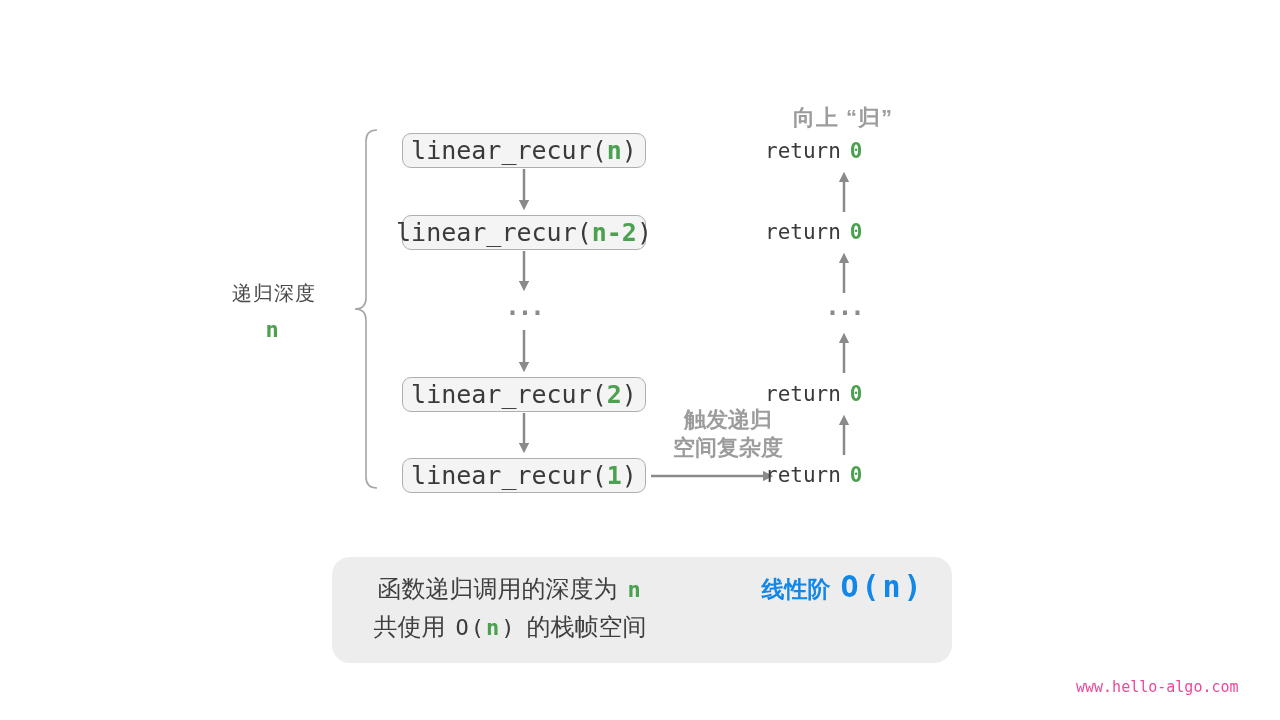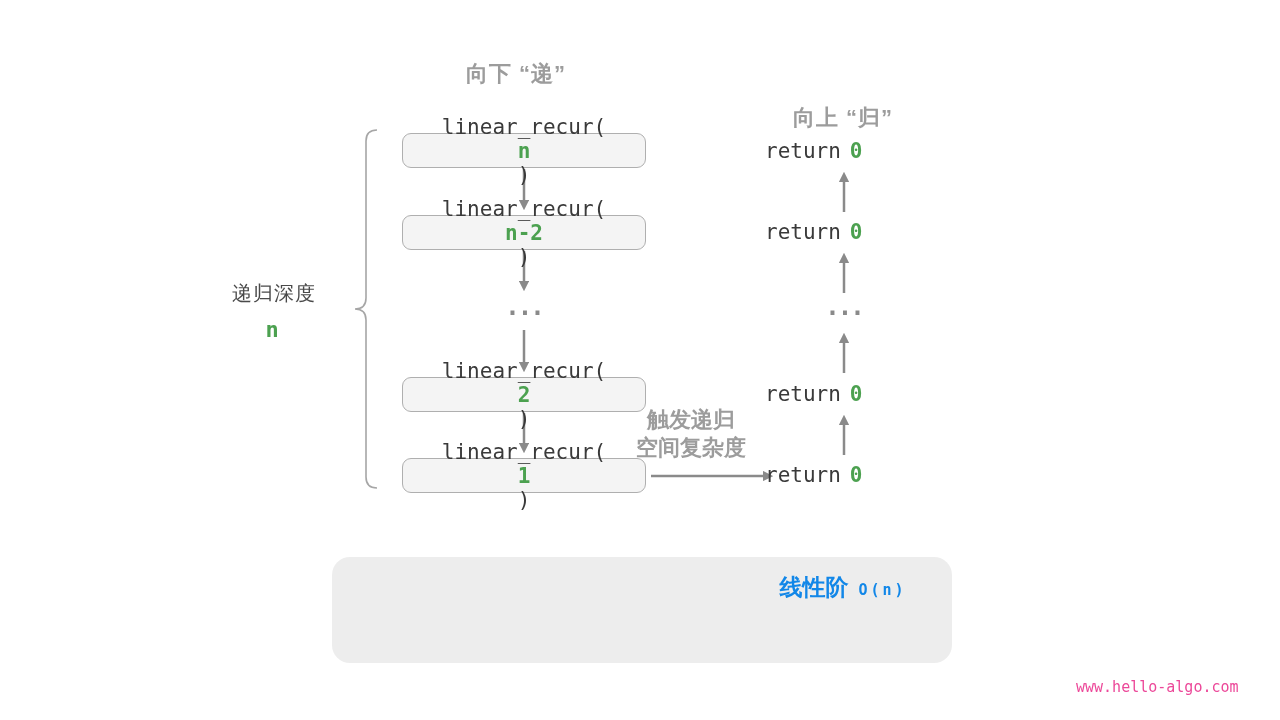--- a/index.html
+++ b/index.html
@@ -21,21 +21,21 @@
   .hdr.down { left: 396px; }
   .hdr.up   { left: 723px; margin-top: 44px; }
   .green { color: #4CA150; font-weight: bold; }
   .dark  { color: #3A3A3A; }
 
   .callbox {
     position: absolute; left: 402px; width: 244px; height: 35px;
     background: #F4F4F4; border: 1.5px solid #AFAFAF; border-radius: 9px;
     display: flex; align-items: center; justify-content: center;
     font-family: "DejaVu Sans Mono", "Liberation Mono", monospace;
-    font-size: 21px; color: #3A3A3A; white-space: pre; flex-direction: column;
+    font-size: 25px; color: #3A3A3A; white-space: pre;
   }
   .cb0 { top: 133px; } .cb1 { top: 215px; } .cb2 { top: 377px; } .cb3 { top: 458px; }
 
   .retrow {
     position: absolute; left: 765px; width: 160px; height: 26px;
     text-align: left; white-space: pre;
     font-family: "DejaVu Sans Mono", "Liberation Mono", monospace;
     font-size: 21px; color: #3A3A3A; line-height: 26px;
   }
   .rr0 { top: 138px; } .rr1 { top: 219px; } .rr2 { top: 381px; } .rr3 { top: 462px; }
@@ -54,21 +54,21 @@
     position: absolute; left: 174px; top: 280px; width: 200px;
     text-align: center; font-size: 20px; color: #4A4A4A; letter-spacing: 1px;
   }
   .depth-var {
     position: absolute; left: 172px; top: 317px; width: 200px;
     text-align: center; font-family: "DejaVu Sans Mono", "Liberation Mono", monospace;
     font-size: 22px; font-weight: bold; color: #4CA150;
   }
 
   .trigger {
-    position: absolute; left: 611px; top: 406px; width: 160px;
+    position: absolute; left: 648px; top: 406px; width: 160px;
     text-align: center; font-size: 22px; font-weight: bold;
     color: #9C9C9C; line-height: 28px;
   }
 
   .panel {
     position: absolute; left: 332px; top: 557px; width: 620px; height: 106px;
     background: #EDEDED; border-radius: 18px;
   }
   .panel-left {
     position: absolute; left: 345px; top: 574px; width: 330px;
@@ -81,21 +81,21 @@
   .pl-line .code { font-family: "DejaVu Sans Mono", "Liberation Mono", monospace; font-size: 22px; letter-spacing: 2px; }
   .pl-line .gapl { margin-left: 10px; }
   .pl-line .gapr { margin-right: 10px; }
 
   .panel-right {
     position: absolute; left: 733px; top: 573px; width: 220px;
     text-align: center;
   }
   .pr-title { font-size: 22px; font-weight: bold; color: #3A3A3A; line-height: 27px; margin-bottom: 9px; letter-spacing: 1px; }
   .pr-value { font-size: 23px; font-weight: bold; color: #1287E8; line-height: 28px; white-space: pre; }
-  .pr-value .code { font-family: "DejaVu Sans Mono", "Liberation Mono", monospace; font-size: 15px; letter-spacing: 3px; margin-left: 10px; }
+  .pr-value .code { font-family: "DejaVu Sans Mono", "Liberation Mono", monospace; font-size: 30px; letter-spacing: 3px; margin-left: 10px; }
 
   .watermark {
     position: absolute; left: 1076px; top: 678px;
     font-family: "DejaVu Sans Mono", "Liberation Mono", monospace;
     font-size: 15px; color: #ec4899;
   }
 </style>
 </head>
 <body>
 
@@ -118,21 +118,20 @@
     <line x1="844" y1="212" x2="844" y2="177" stroke="#8A8A8A" stroke-width="2.5" marker-end="url(#ah)"></line>
     <line x1="844" y1="293" x2="844" y2="258" stroke="#8A8A8A" stroke-width="2.5" marker-end="url(#ah)"></line>
     <line x1="844" y1="373" x2="844" y2="338" stroke="#8A8A8A" stroke-width="2.5" marker-end="url(#ah)"></line>
     <line x1="844" y1="455" x2="844" y2="420" stroke="#8A8A8A" stroke-width="2.5" marker-end="url(#ah)"></line>
 
     <line x1="651" y1="476" x2="768" y2="476" stroke="#8A8A8A" stroke-width="2.5" marker-end="url(#ah)"></line>
 
     <polygon points="688,606 708,606 708,597 726,613 708,629 708,620 688,620" fill="#C5C5C5"></polygon>
   </svg>
 
-  <div class="hdr down">向下 “递”</div>
   <div class="hdr up">向上 “归”</div>
 
   <div class="depth-label">递归深度</div>
   <div class="depth-var">n</div>
 
   <div class="callbox cb0"><span class="dark">linear_recur(</span><span class="green">n</span><span class="dark">)</span></div>
   <div class="callbox cb1"><span class="dark">linear_recur(</span><span class="green">n-2</span><span class="dark">)</span></div>
   <div class="callbox cb2"><span class="dark">linear_recur(</span><span class="green">2</span><span class="dark">)</span></div>
   <div class="callbox cb3"><span class="dark">linear_recur(</span><span class="green">1</span><span class="dark">)</span></div>
 
@@ -144,20 +143,24 @@
   <div class="retrow rr2"><span class="dark">return</span><span class="green">0</span></div>
   <div class="retrow rr3"><span class="dark">return</span><span class="green">0</span></div>
 
   <div class="trigger">
     <div>触发递归</div>
     <div>空间复杂度</div>
   </div>
 
   <div class="panel"></div>
 
+  <div class="panel-left">
+    <div class="pl-line"><span>函数递归调用的深度为</span><span class="code green gapl">n</span></div>
+    <div class="pl-line"><span class="gapr">共使用</span><span class="code dark">O(</span><span class="code green">n</span><span class="code dark gapr">)</span><span>的栈帧空间</span></div>
+  </div>
 
   <div class="panel-right">
     <div class="pr-value"><span>线性阶</span><span class="code">O(n)</span></div>
   </div>
 
   <div class="watermark">www.hello-algo.com</div>
 
 </div>
 
 </body></html>

